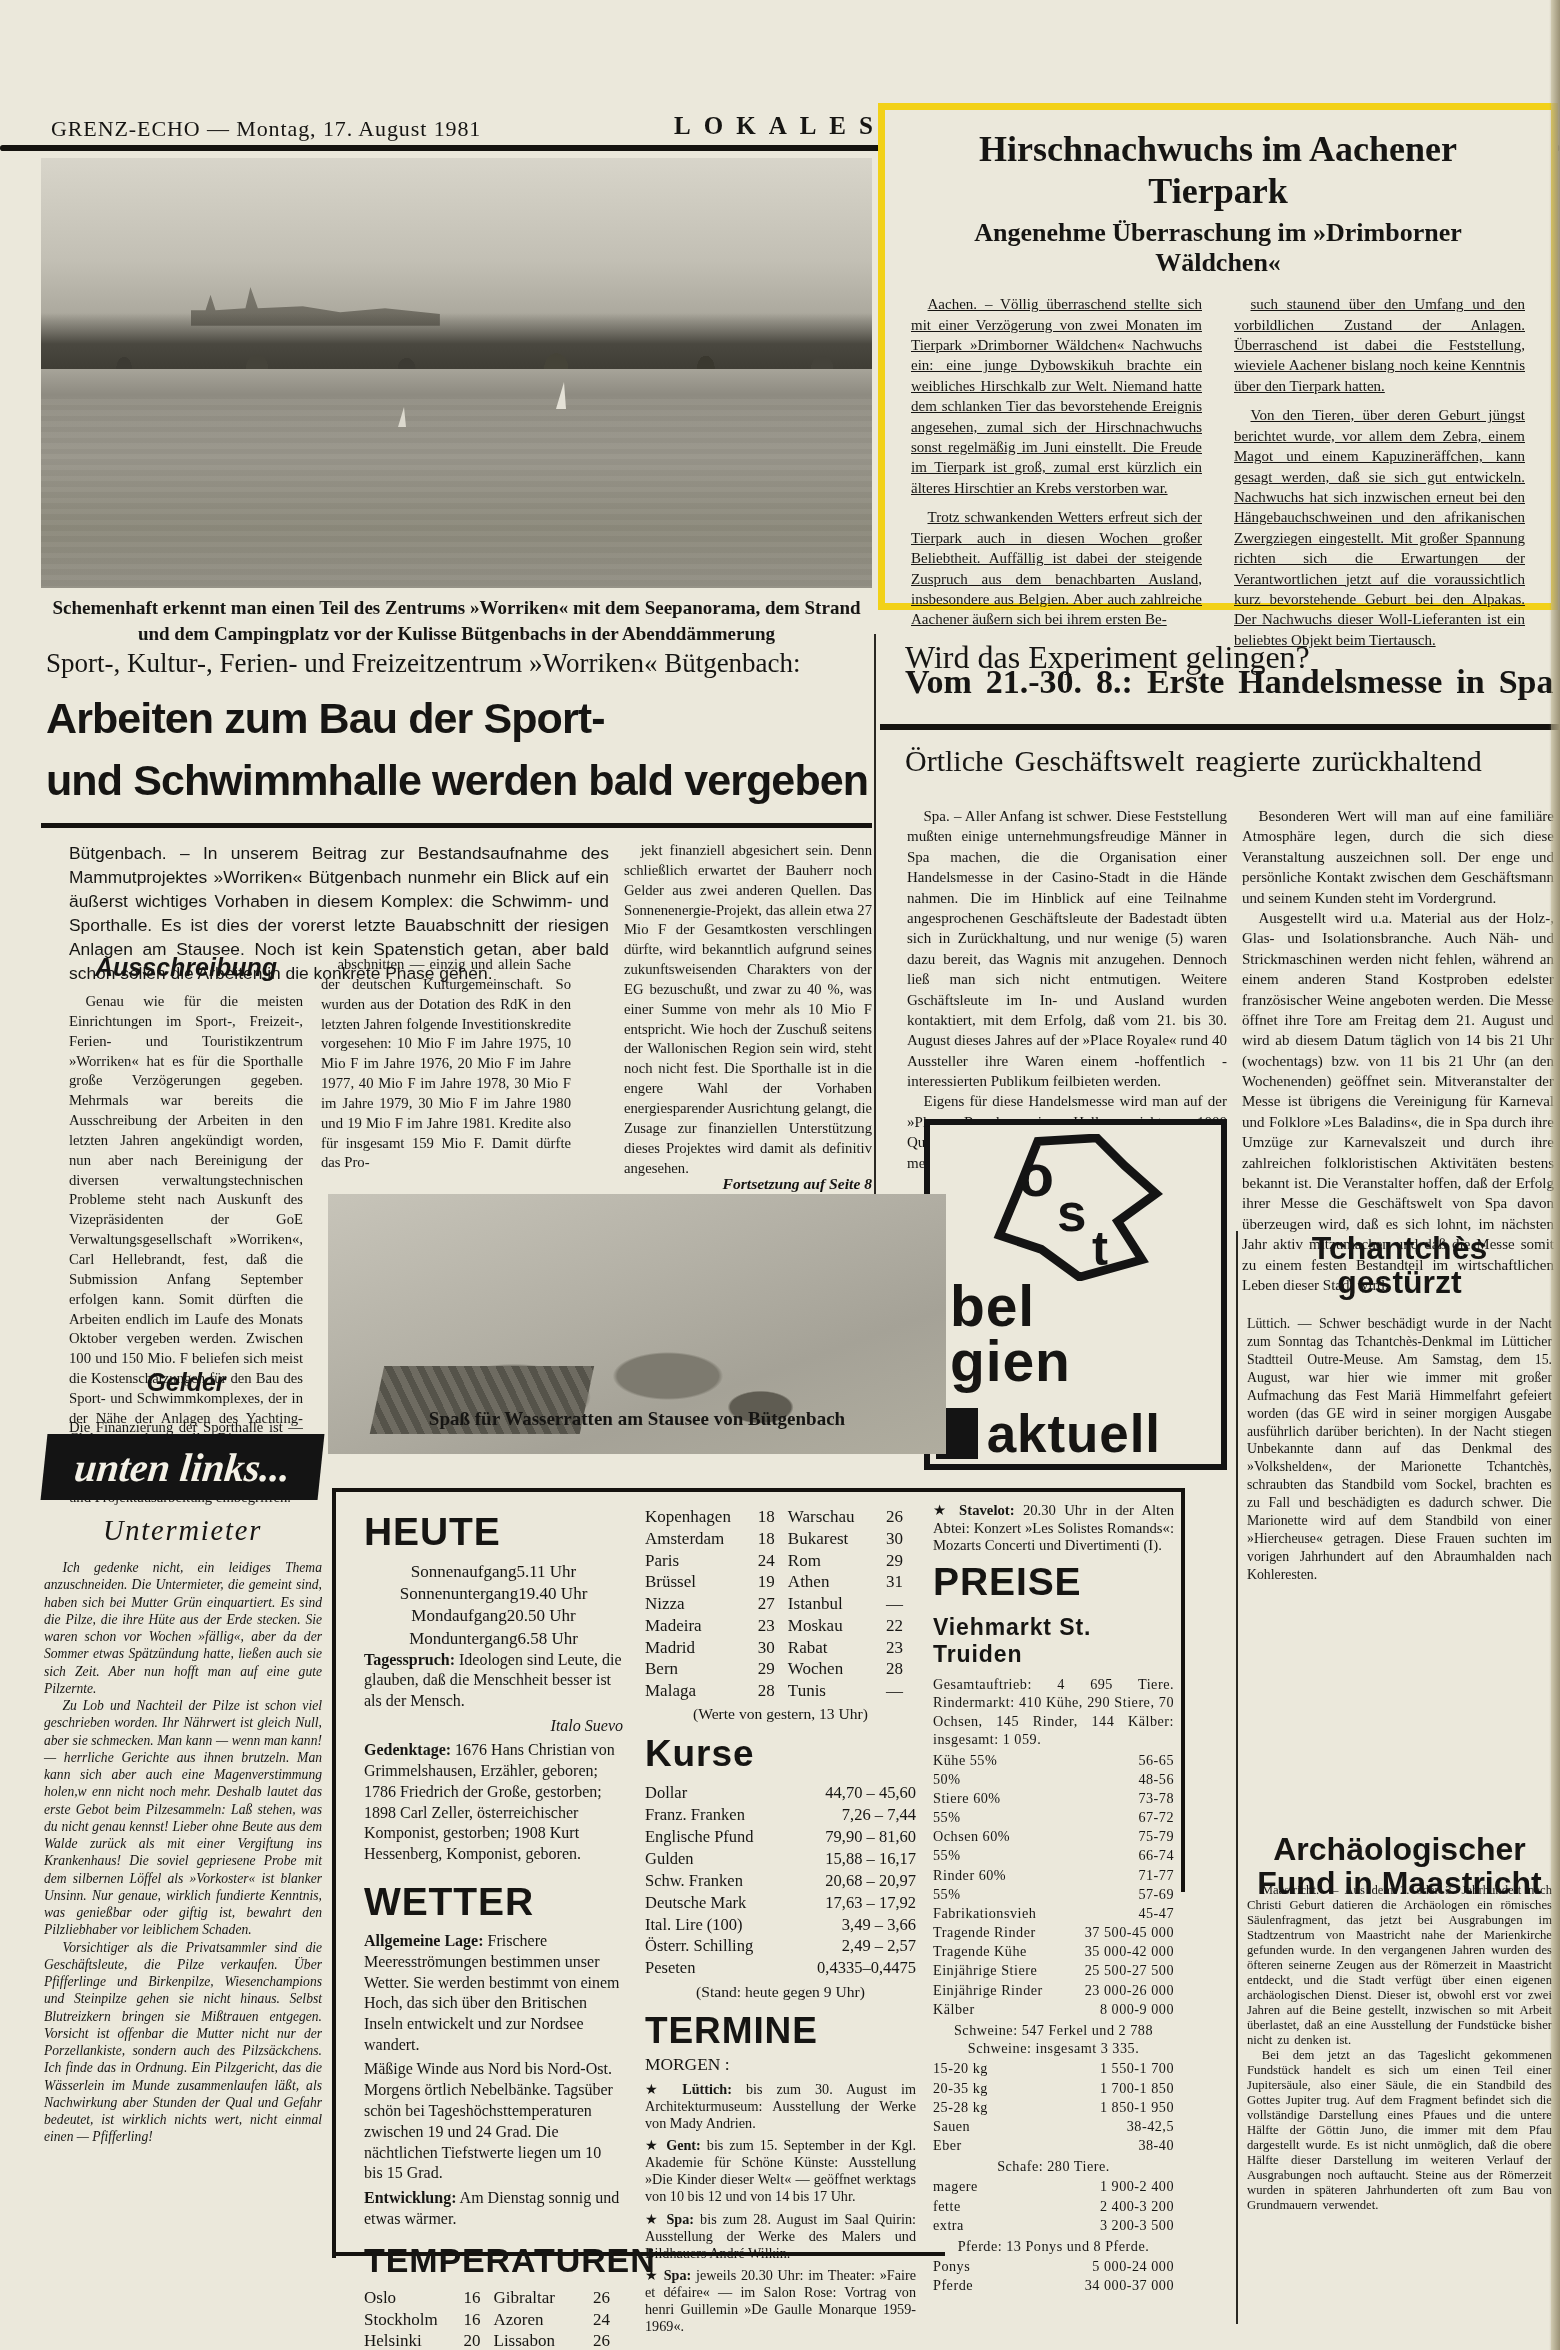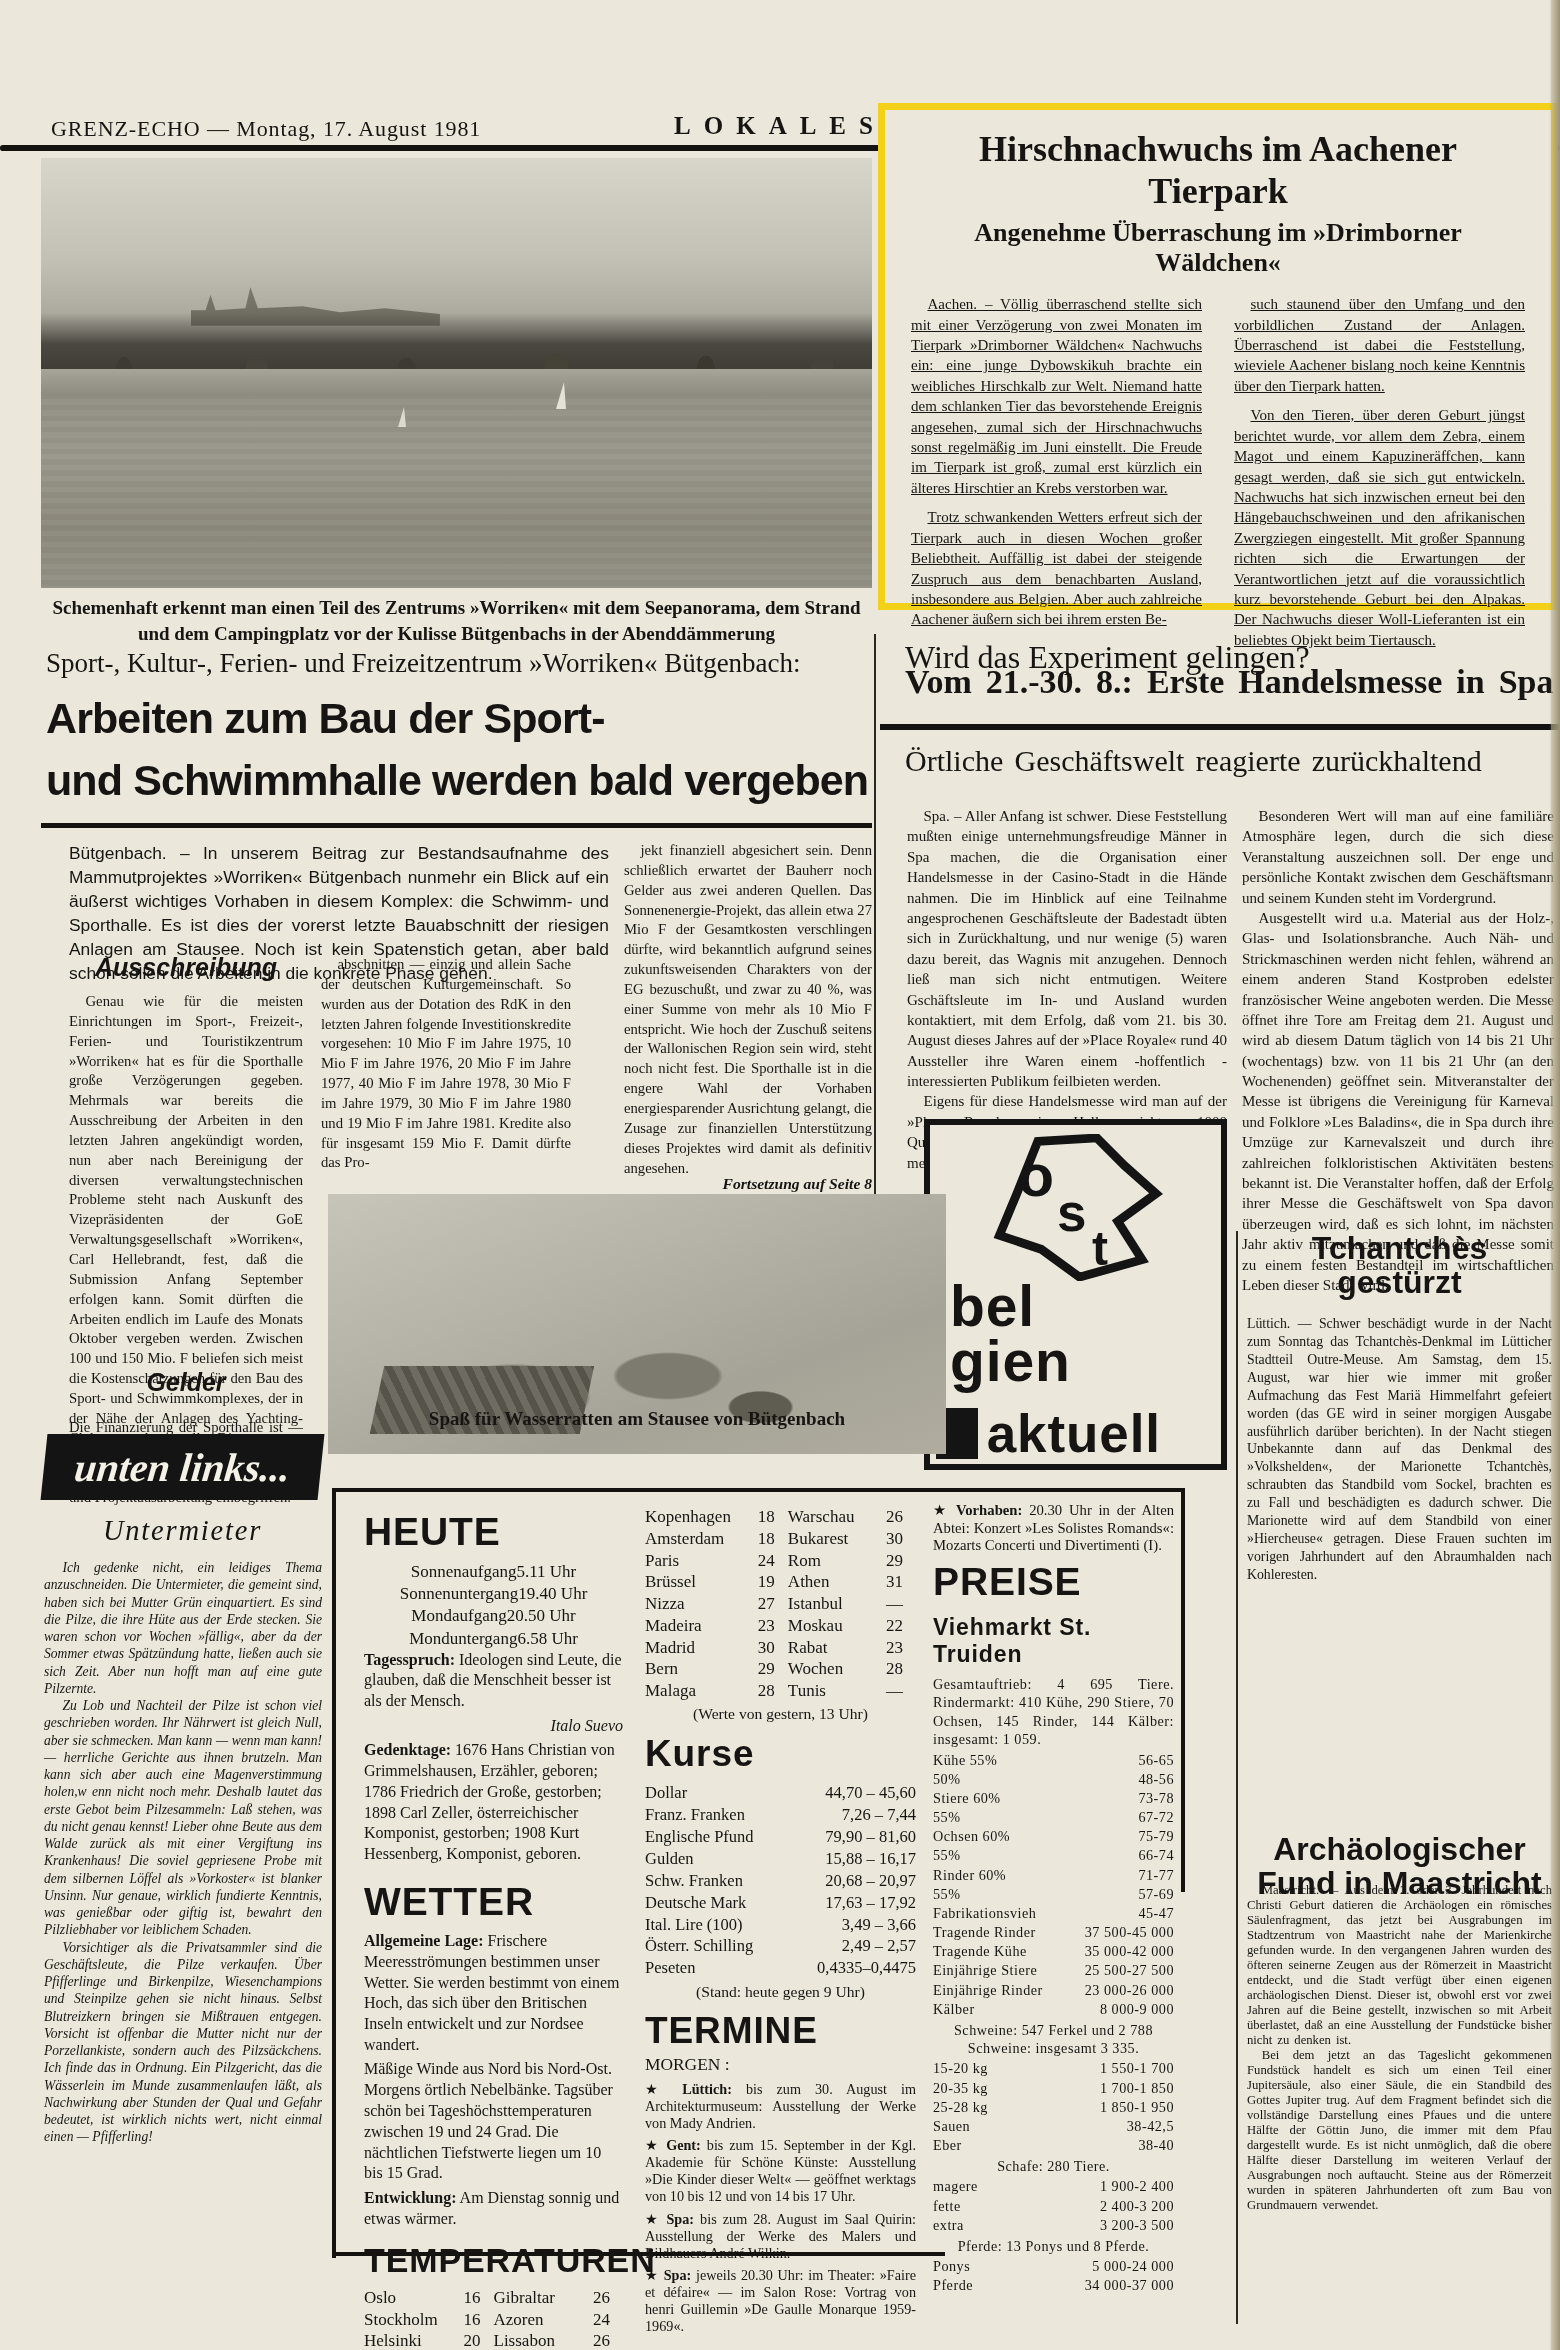--- a/index.html
+++ b/index.html
@@ -394,21 +394,21 @@
     <div>
 
     <p class="term-item just">★ <span class="lbl">Lüttich:</span> <span>bis zum 30. August im Architekturmuseum: Ausstellung der Werke von Mady Andrien.</span></p>
         <p class="term-item just">★ <span class="lbl">Gent:</span> <span>bis zum 15. September in der Kgl. Akademie für Schöne Künste: Ausstellung »Die Kinder dieser Welt« — geöffnet werktags von 10 bis 12 und von 14 bis 17 Uhr.</span></p>
         <p class="term-item just">★ <span class="lbl">Spa:</span> <span>bis zum 28. August im Saal Quirin: Ausstellung der Werke des Malers und Bildhauers André Wilkin.</span></p>
         <p class="term-item just">★ <span class="lbl">Spa:</span> <span>jeweils 20.30 Uhr: im Theater: »Faire et défaire« — im Salon Rose: Vortrag von henri Guillemin »De Gaulle Monarque 1959-1969«.</span></p>
       </div>
   </div>
 
   <div class="abs" id="svc-col3">
-    <p class="term-item just" style="font-size:14.7px;">★ <span class="lbl">Vorhaben:</span> <span>20.30 Uhr in der Alten Abtei: Konzert »Les Solistes Romands«: Mozarts Concerti und Divertimenti (I).</span></p>
+    <p class="term-item just" style="font-size:14.7px;">★ <span class="lbl">Stavelot:</span> <span>20.30 Uhr in der Alten Abtei: Konzert »Les Solistes Romands«: Mozarts Concerti und Divertimenti (I).</span></p>
     <div class="svc-title" style="">PREISE</div>
     <div id="preise-sub">Viehmarkt St. Truiden</div>
     <div class="preis-line just">Gesamtauftrieb: 4 695 Tiere. Rindermarkt: 410 Kühe, 290 Stiere, 70 Ochsen, 145 Rinder, 144 Kälber: insgesamt: 1 059.</div>
     <div>
 
     <div class="preis-row">
           <span>Kühe 55%</span>
           <span>56-65</span>
         </div>
         <div class="preis-row">

